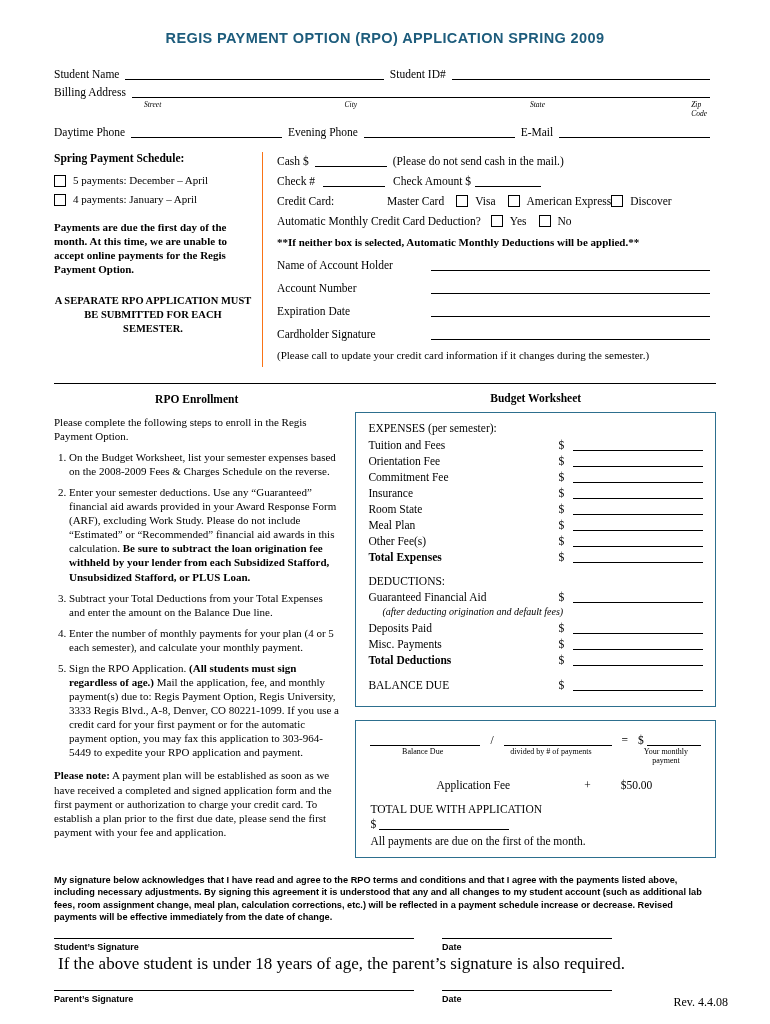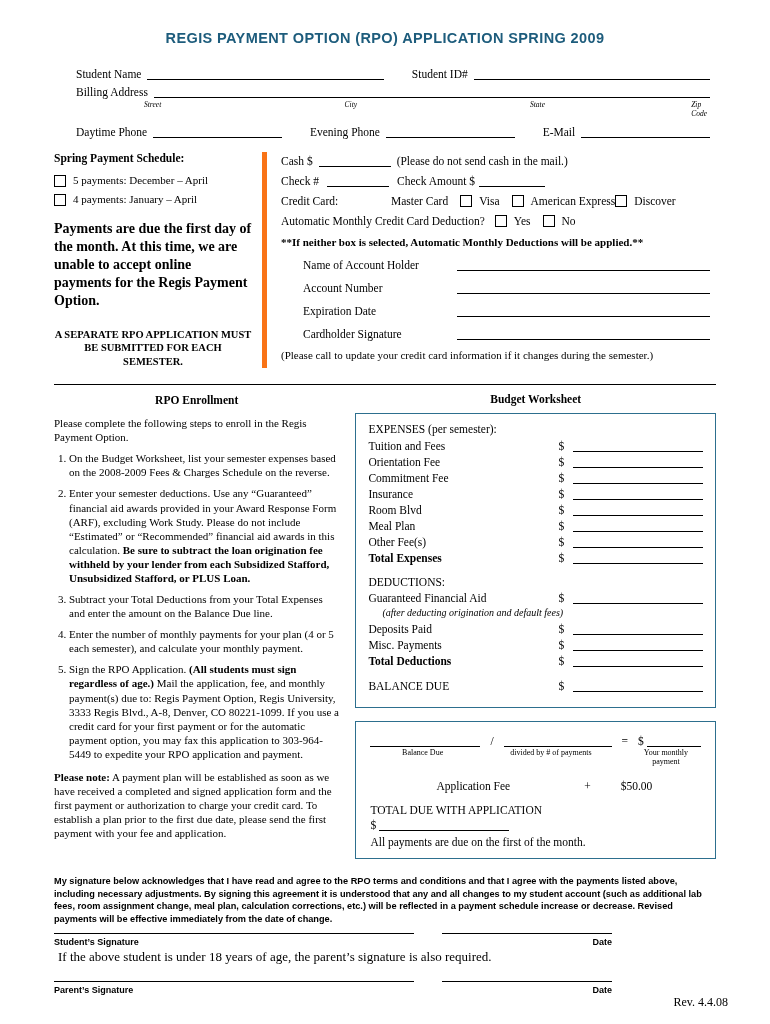--- a/index.html
+++ b/index.html
@@ -29,21 +29,21 @@
     font-family: "Liberation Sans", sans-serif;
     font-weight: bold;
     font-size: 14.5px;
     letter-spacing: 0.4px;
     margin: 8px 0 20px 0;
   }
 
   
   .idblock { font-size: 11.5px; padding: 0 14px; }
   .idrow { display: flex; align-items: flex-end; margin-bottom: 4px; }
-  .lbl { white-space: nowrap; margin-left: 22px; }
+  .lbl { white-space: nowrap; }
   .fill {
     flex: 1 1 auto;
     border-bottom: 1px solid #000;
     height: 13px;
     margin: 0 6px;
   }
   .caption-row {
     display: flex;
     font-size: 7.5px;
     font-style: italic;
@@ -71,34 +71,34 @@
     width: 10px; height: 10px;
     border: 1px solid #000;
     display: inline-block;
     margin-right: 7px;
     flex: 0 0 auto;
     margin-top: 1px;
     background: #fff;
   }
   .note-bold {
     font-weight: bold;
-    font-size: 14px;
+    font-size: 11px;
     line-height: 1.28;
     margin-top: 14px;
   }
   .note-center {
     font-weight: bold;
     font-size: 10.5px;
     text-align: center;
     line-height: 1.3;
     margin-top: 18px;
   }
   .cardbox {
     flex: 1 1 auto;
-    border-left: 5px solid #f97316;
+    border-left: 1px solid #f97316;
     padding: 2px 0 6px 14px;
     font-size: 11.5px;
   }
   .cardline { display: flex; align-items: flex-end; margin-bottom: 7px; }
   .u-line { border-bottom: 1px solid #000; display: inline-block; height: 12px; }
   .warn {
     font-weight: bold;
     font-size: 11px;
     margin: 9px 0 9px 0;
   }
@@ -154,32 +154,32 @@
   .calc-caps { display: flex; }
 
   
   .sigtext {
     font-family: "Liberation Sans", sans-serif;
     font-weight: bold;
     font-size: 9.2px;
     line-height: 1.35;
     margin: 16px 14px 0 14px;
   }
-  .sigrow { display: flex; margin: 8px 14px 0 14px; }
+  .sigrow { display: flex; margin: 14px 14px 0 14px; }
   .sigline { border-top: 1px solid #000; }
   .sig-a { width: 360px; }
   .sig-gap { width: 28px; }
-  .sig-b { width: 170px; text-align: right; }
+  .sig-b { width: 170px; }
   .sigcap {
     font-family: "Liberation Sans", sans-serif;
     font-weight: bold;
     font-size: 9px;
     margin-top: 3px;
   }
-  .midtext { font-size: 13px; margin: 2px 14px 0 18px; }
+  .midtext { font-size: 17px; margin: 2px 14px 0 18px; }
   .rev {
     position: absolute;
     right: 42px;
     bottom: 14px;
     font-size: 12px;
   }
 </style>
 </head>
 <body>
 
@@ -327,21 +327,21 @@
           <span class="name">Commitment Fee</span>
           <span class="dollar">$</span>
           <span class="line"></span>
         </div>
         <div class="bw-row">
           <span class="name">Insurance</span>
           <span class="dollar">$</span>
           <span class="line"></span>
         </div>
         <div class="bw-row">
-          <span class="name">Room Blvd</span>
+          <span class="name">Room State</span>
           <span class="dollar">$</span>
           <span class="line"></span>
         </div>
         <div class="bw-row">
           <span class="name">Meal Plan</span>
           <span class="dollar">$</span>
           <span class="line"></span>
         </div>
         <div class="bw-row">
           <span class="name">Other Fee(s)</span>

